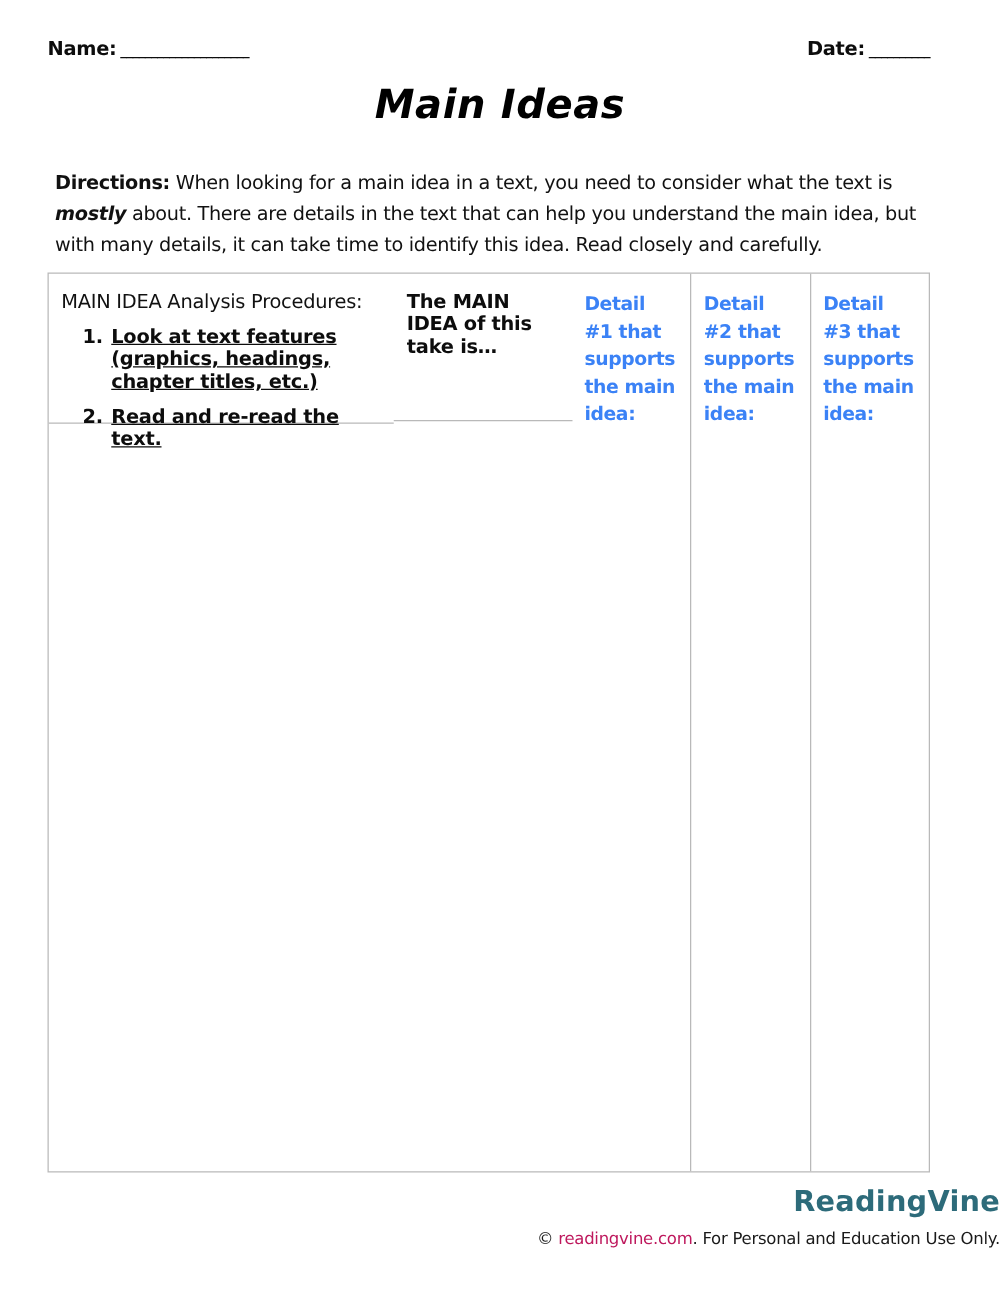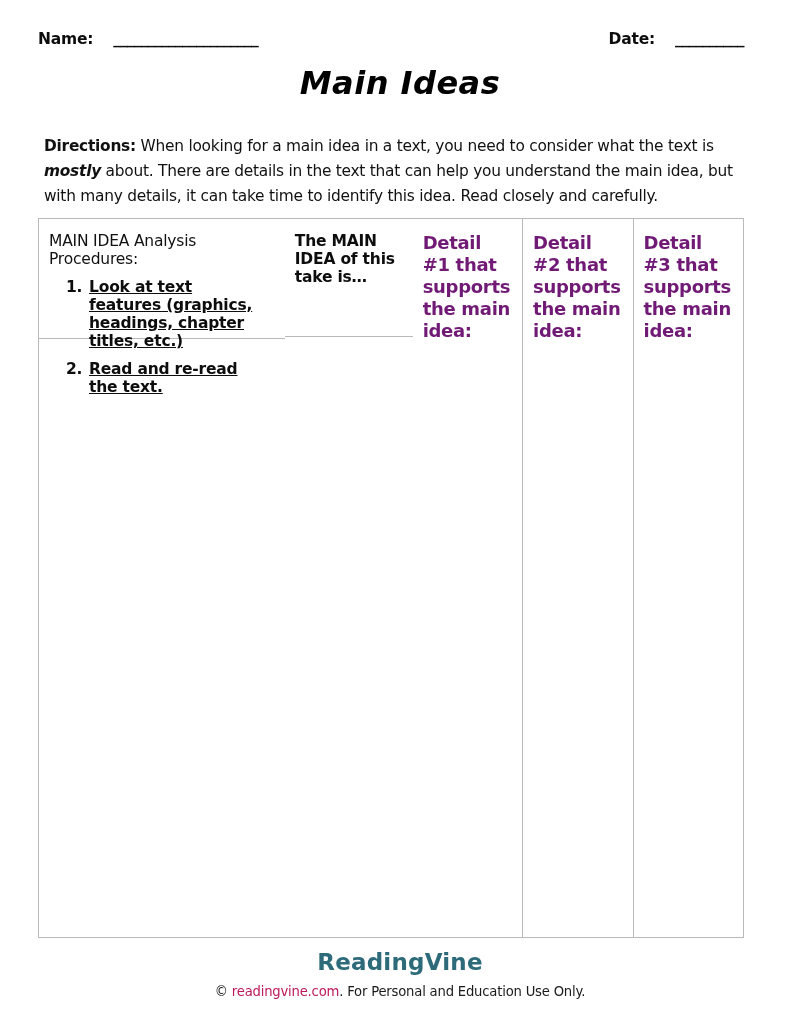--- a/index.html
+++ b/index.html
@@ -37,24 +37,24 @@
     align-items: baseline;
     white-space: nowrap;
   }
   .field-label {
     font-size: 15.5px;
     font-weight: bold;
     letter-spacing: -0.2px;
     color: #0d0d0d;
   }
   .field-rule {
-    font-size: 15px;
+    font-size: 11px;
     font-weight: bold;
     letter-spacing: -0.6px;
-    margin-left: 20px;
+    margin-left: 3px;
     color: #0d0d0d;
   }
 
   
   .worksheet-title {
     position: absolute;
     left: 0;
     top: 60px;
     width: 800px;
     text-align: center;
@@ -158,34 +158,34 @@
   .detail-col {
     flex: 1 1 0;
     box-sizing: border-box;
     padding: 13px 12px 0 10px;
     border-right: 1px solid #b9b9b9;
   }
   .detail-col:last-child {
     border-right: none;
   }
   .detail-heading {
-    font-size: 18px;
+    font-size: 15px;
     font-weight: bold;
     line-height: 22px;
     letter-spacing: -0.3px;
-    color: #701a75;
+    color: #3b82f6;
   }
 
   
   .footer {
     position: absolute;
     left: 0;
     top: 948px;
     width: 800px;
-    text-align: center;
+    text-align: right;
   }
   .brand-logo {
     font-size: 23px;
     font-weight: bold;
     letter-spacing: 0.2px;
     color: #2d6b7a;
     line-height: 28px;
   }
   .copyright {
     margin-top: 8px;

